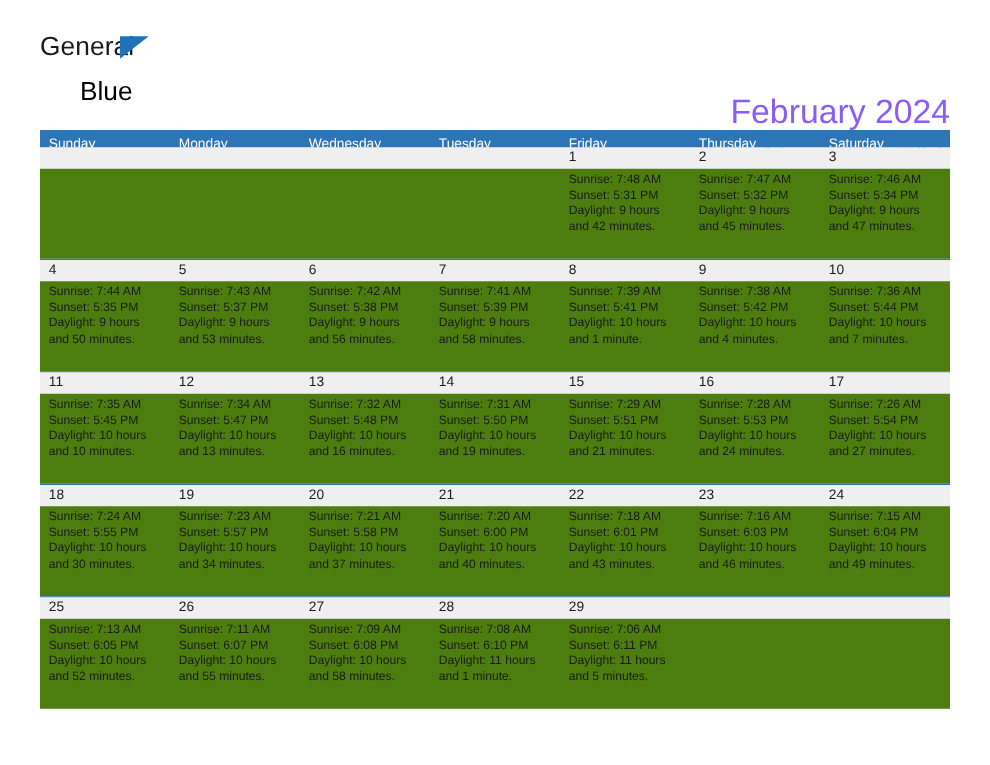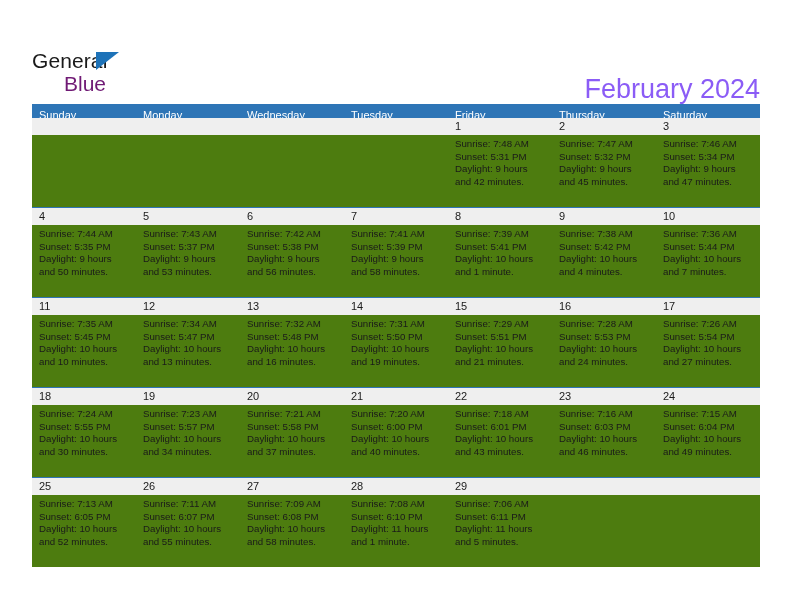--- a/index.html
+++ b/index.html
@@ -25,21 +25,21 @@
   .top-header {
     position: absolute;
     left: 32px;
     top: 26px;
     width: 728px;
     height: 68px;
   }
   .brand {
     position: absolute;
     left: 0;
-    top: 24px;
+    top: 1px;
     width: 200px;
     height: 58px;
   }
   .brand-line1 {
     position: relative;
     display: block;
     font-size: 21px;
     line-height: 22px;
     color: #1a1a1a;
     letter-spacing: .1px;
@@ -50,24 +50,24 @@
     left: 64px;
     top: 2px;
     width: 0;
     height: 0;
     border-left: 23px solid #1d72b8;
     border-bottom: 18px solid transparent;
   }
   .brand-line2 {
     display: block;
     margin-left: 32px;
-    margin-top: 1px;
+    margin-top: 14px;
     font-size: 21px;
     line-height: 22px;
-    color: #701a75;
+    color: #000000;
     font-weight: 400;
   }
 
   .title-block {
     position: absolute;
     right: 0;
     top: 0;
     text-align: right;
   }
   .cal-title {

